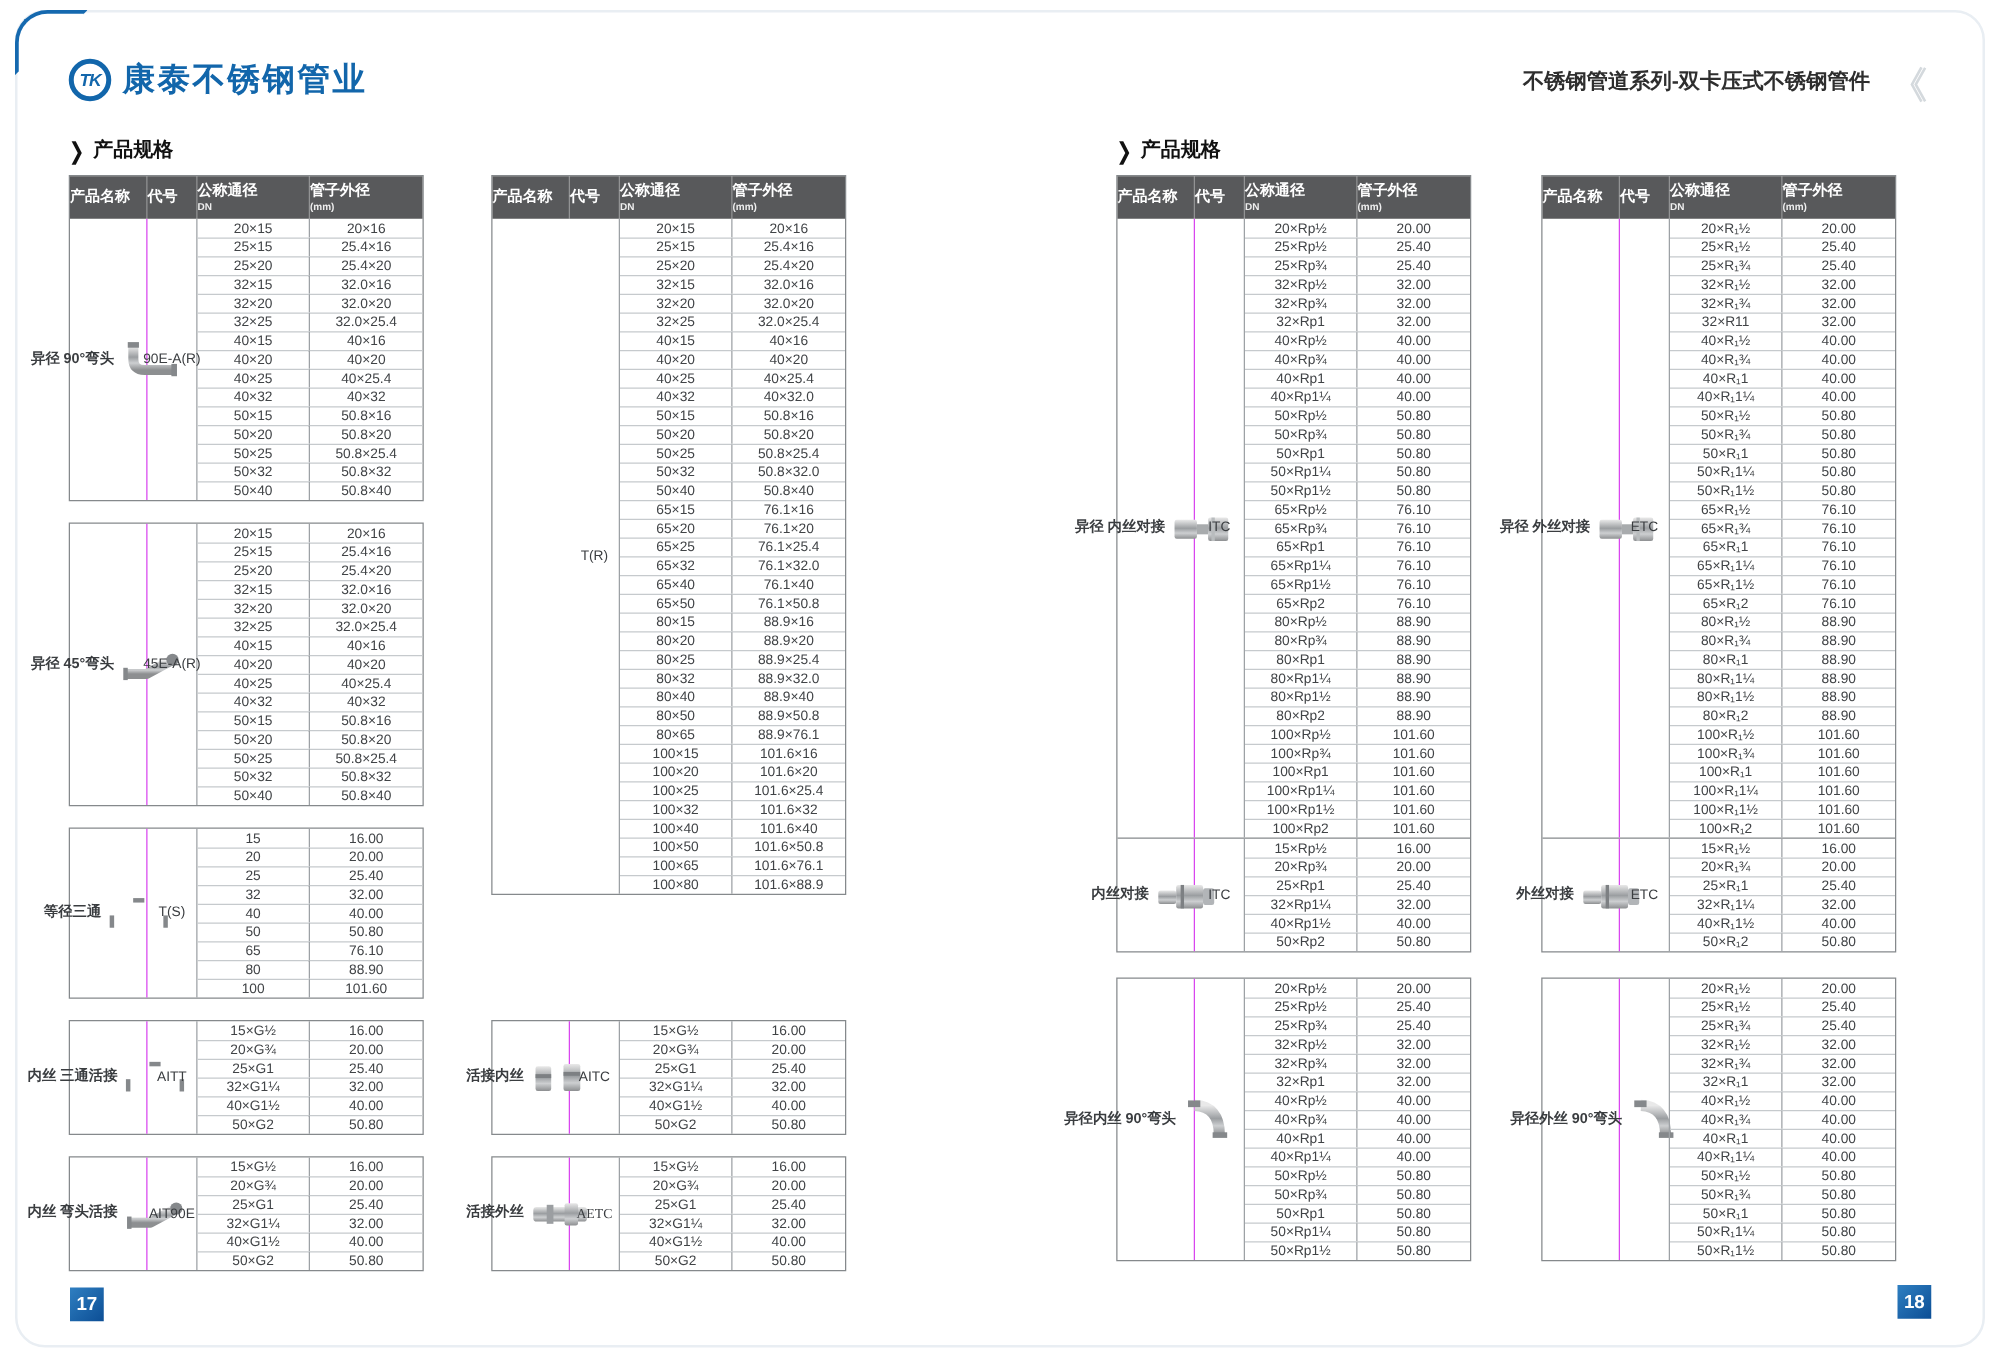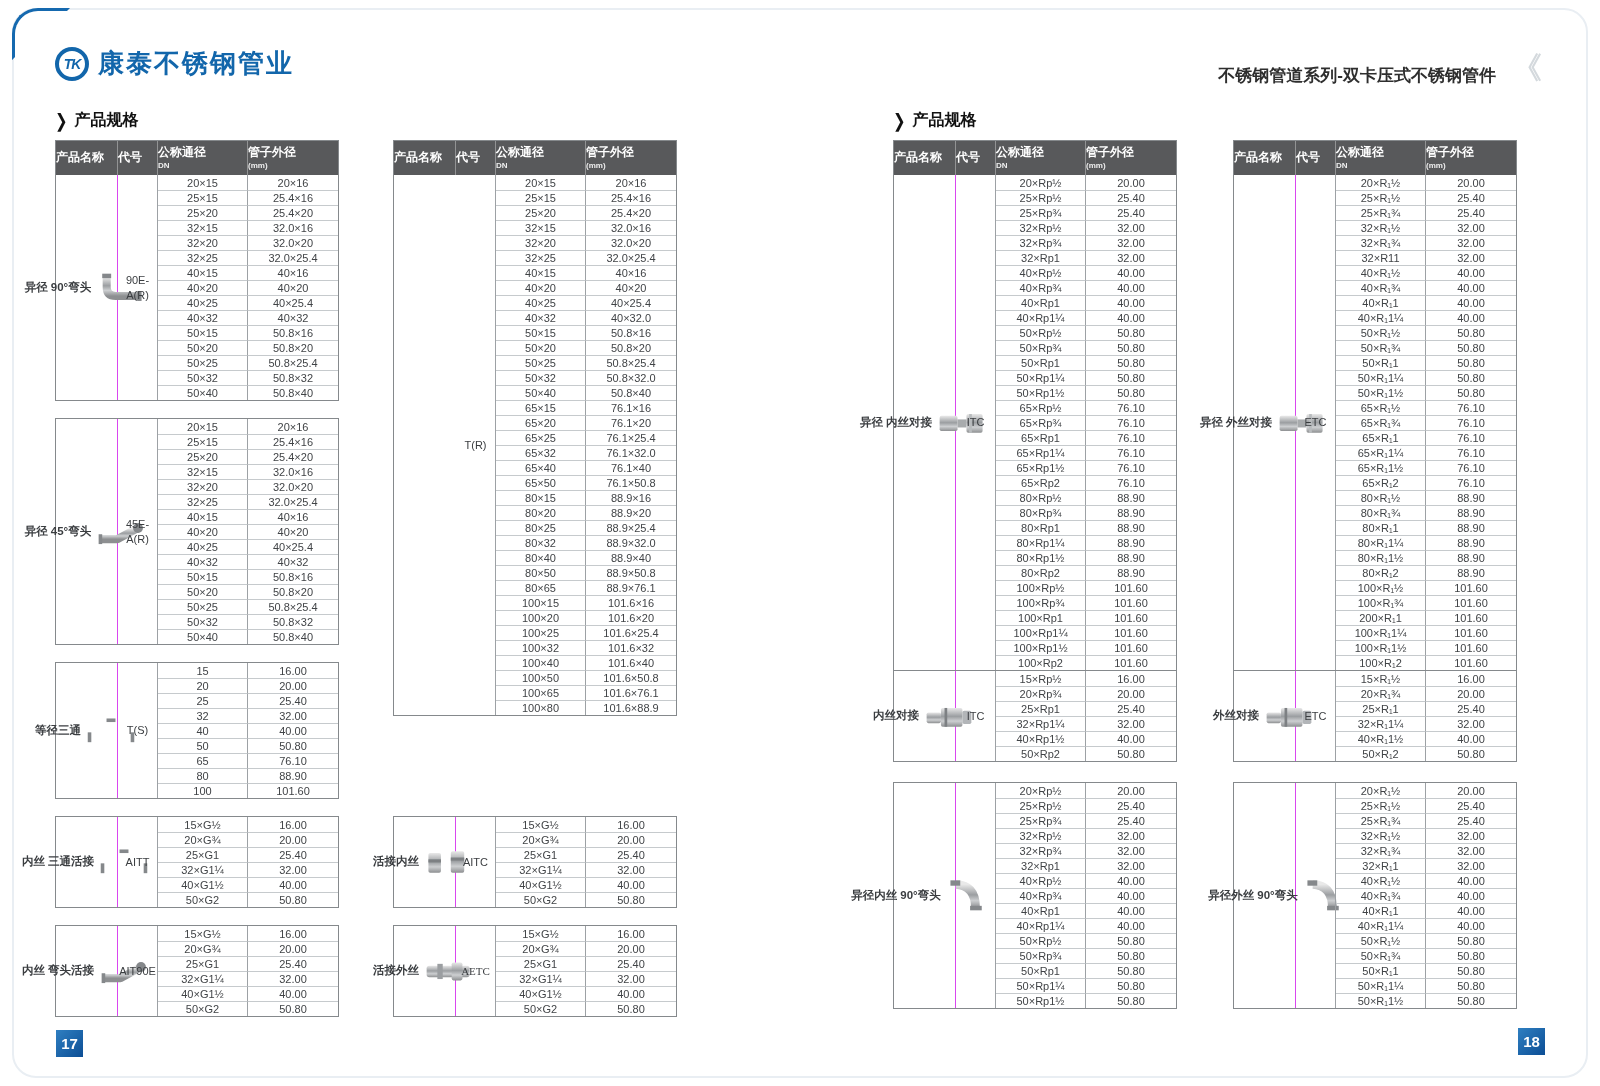--- a/index.html
+++ b/index.html
@@ -15,21 +15,21 @@
   .corner-accent { position:absolute; left:12px; top:8px; width:58px; height:52px;
            border:3px solid transparent; border-top-color:#1569af; border-left-color:#1569af;
            border-top-left-radius:26px; pointer-events:none; }
 
   
   .logo { position:absolute; left:55px; top:46px; display:flex; align-items:center; gap:9px; }
   .logo-mark { width:34px; height:34px; border-radius:50%; border:4px solid #1266ab;
            color:#1266ab; font-weight:bold; font-style:italic; font-size:14px;
            display:flex; align-items:center; justify-content:center; letter-spacing:-1px; }
   .logo-text { font-size:26px; font-weight:bold; color:#1266ab; letter-spacing:2px; }
-  .doc-title { position:absolute; right:104px; top:64px; font-size:17px; font-weight:bold; color:#2e2e2e; }
+  .doc-title { position:absolute; right:104px; top:53px; font-size:17px; font-weight:bold; color:#2e2e2e; }
   .hdr-chevron { position:absolute; right:58px; top:48px; font-size:30px; color:#d4d9dd; font-weight:bold; }
 
   .section-title { position:absolute; top:110px; font-size:16px; font-weight:bold; color:#111; display:flex; align-items:center; gap:7px; }
   .section-title .arrow { font-size:15px; font-weight:bold; color:#111; transform:scaleY(1.25); }
   #stL { left:55px; } #stR { left:893px; }
 
   
   .speccol { position:absolute; top:140px; width:284px; }
   #col0 { left:55px; } #col1 { left:393px; } #col2 { left:893px; } #col3 { left:1233px; }
 
@@ -48,21 +48,21 @@
 
   .tgroup { display:grid; grid-template-columns:62px 40px 90px 90px; grid-auto-rows:15px; }
   .tgroup + .tgroup { border-top:1px solid #85898c; }
 
   .pcell { grid-column:1; border-right:1px solid #d946ef;
            display:flex; align-items:center; justify-content:center; gap:3px; padding:2px; }
   .pname { font-size:11.5px; font-weight:bold; color:#3a3d40; line-height:1.5; text-align:center; white-space:nowrap; }
   .fiticon { width:54px; height:34px; flex:0 0 auto; }
 
   .ccell { grid-column:2; border-right:1px solid #9da1a5;
-           display:flex; flex-direction:column; align-items:center; justify-content:center;
+           display:flex; flex-direction:row; align-items:center; justify-content:center;
            font-size:11px; color:#3a3d40; line-height:1.35; }
   .ccell div { white-space:nowrap; }
 
   .dn, .od { display:flex; align-items:center; justify-content:center;
              font-size:11px; color:#404346; white-space:nowrap; }
   .dn { grid-column:3; border-right:1px solid #9da1a5; }
   .od { grid-column:4; }
   .dn, .od { border-top:1px solid #c6cacd; }
   .dn.r0, .od.r0 { border-top:none; }
 
@@ -742,21 +742,21 @@
         <div class="dn">80×R₁1¼</div>
         <div class="od">88.90</div>
         <div class="dn">80×R₁1½</div>
         <div class="od">88.90</div>
         <div class="dn">80×R₁2</div>
         <div class="od">88.90</div>
         <div class="dn">100×R₁½</div>
         <div class="od">101.60</div>
         <div class="dn">100×R₁¾</div>
         <div class="od">101.60</div>
-        <div class="dn">200×R₁1</div>
+        <div class="dn">100×R₁1</div>
         <div class="od">101.60</div>
         <div class="dn">100×R₁1¼</div>
         <div class="od">101.60</div>
         <div class="dn">100×R₁1½</div>
         <div class="od">101.60</div>
         <div class="dn">100×R₁2</div>
         <div class="od">101.60</div>
       </div>
       <div class="tgroup">
         <div class="pcell" style="grid-row: 1 / span 6;">

